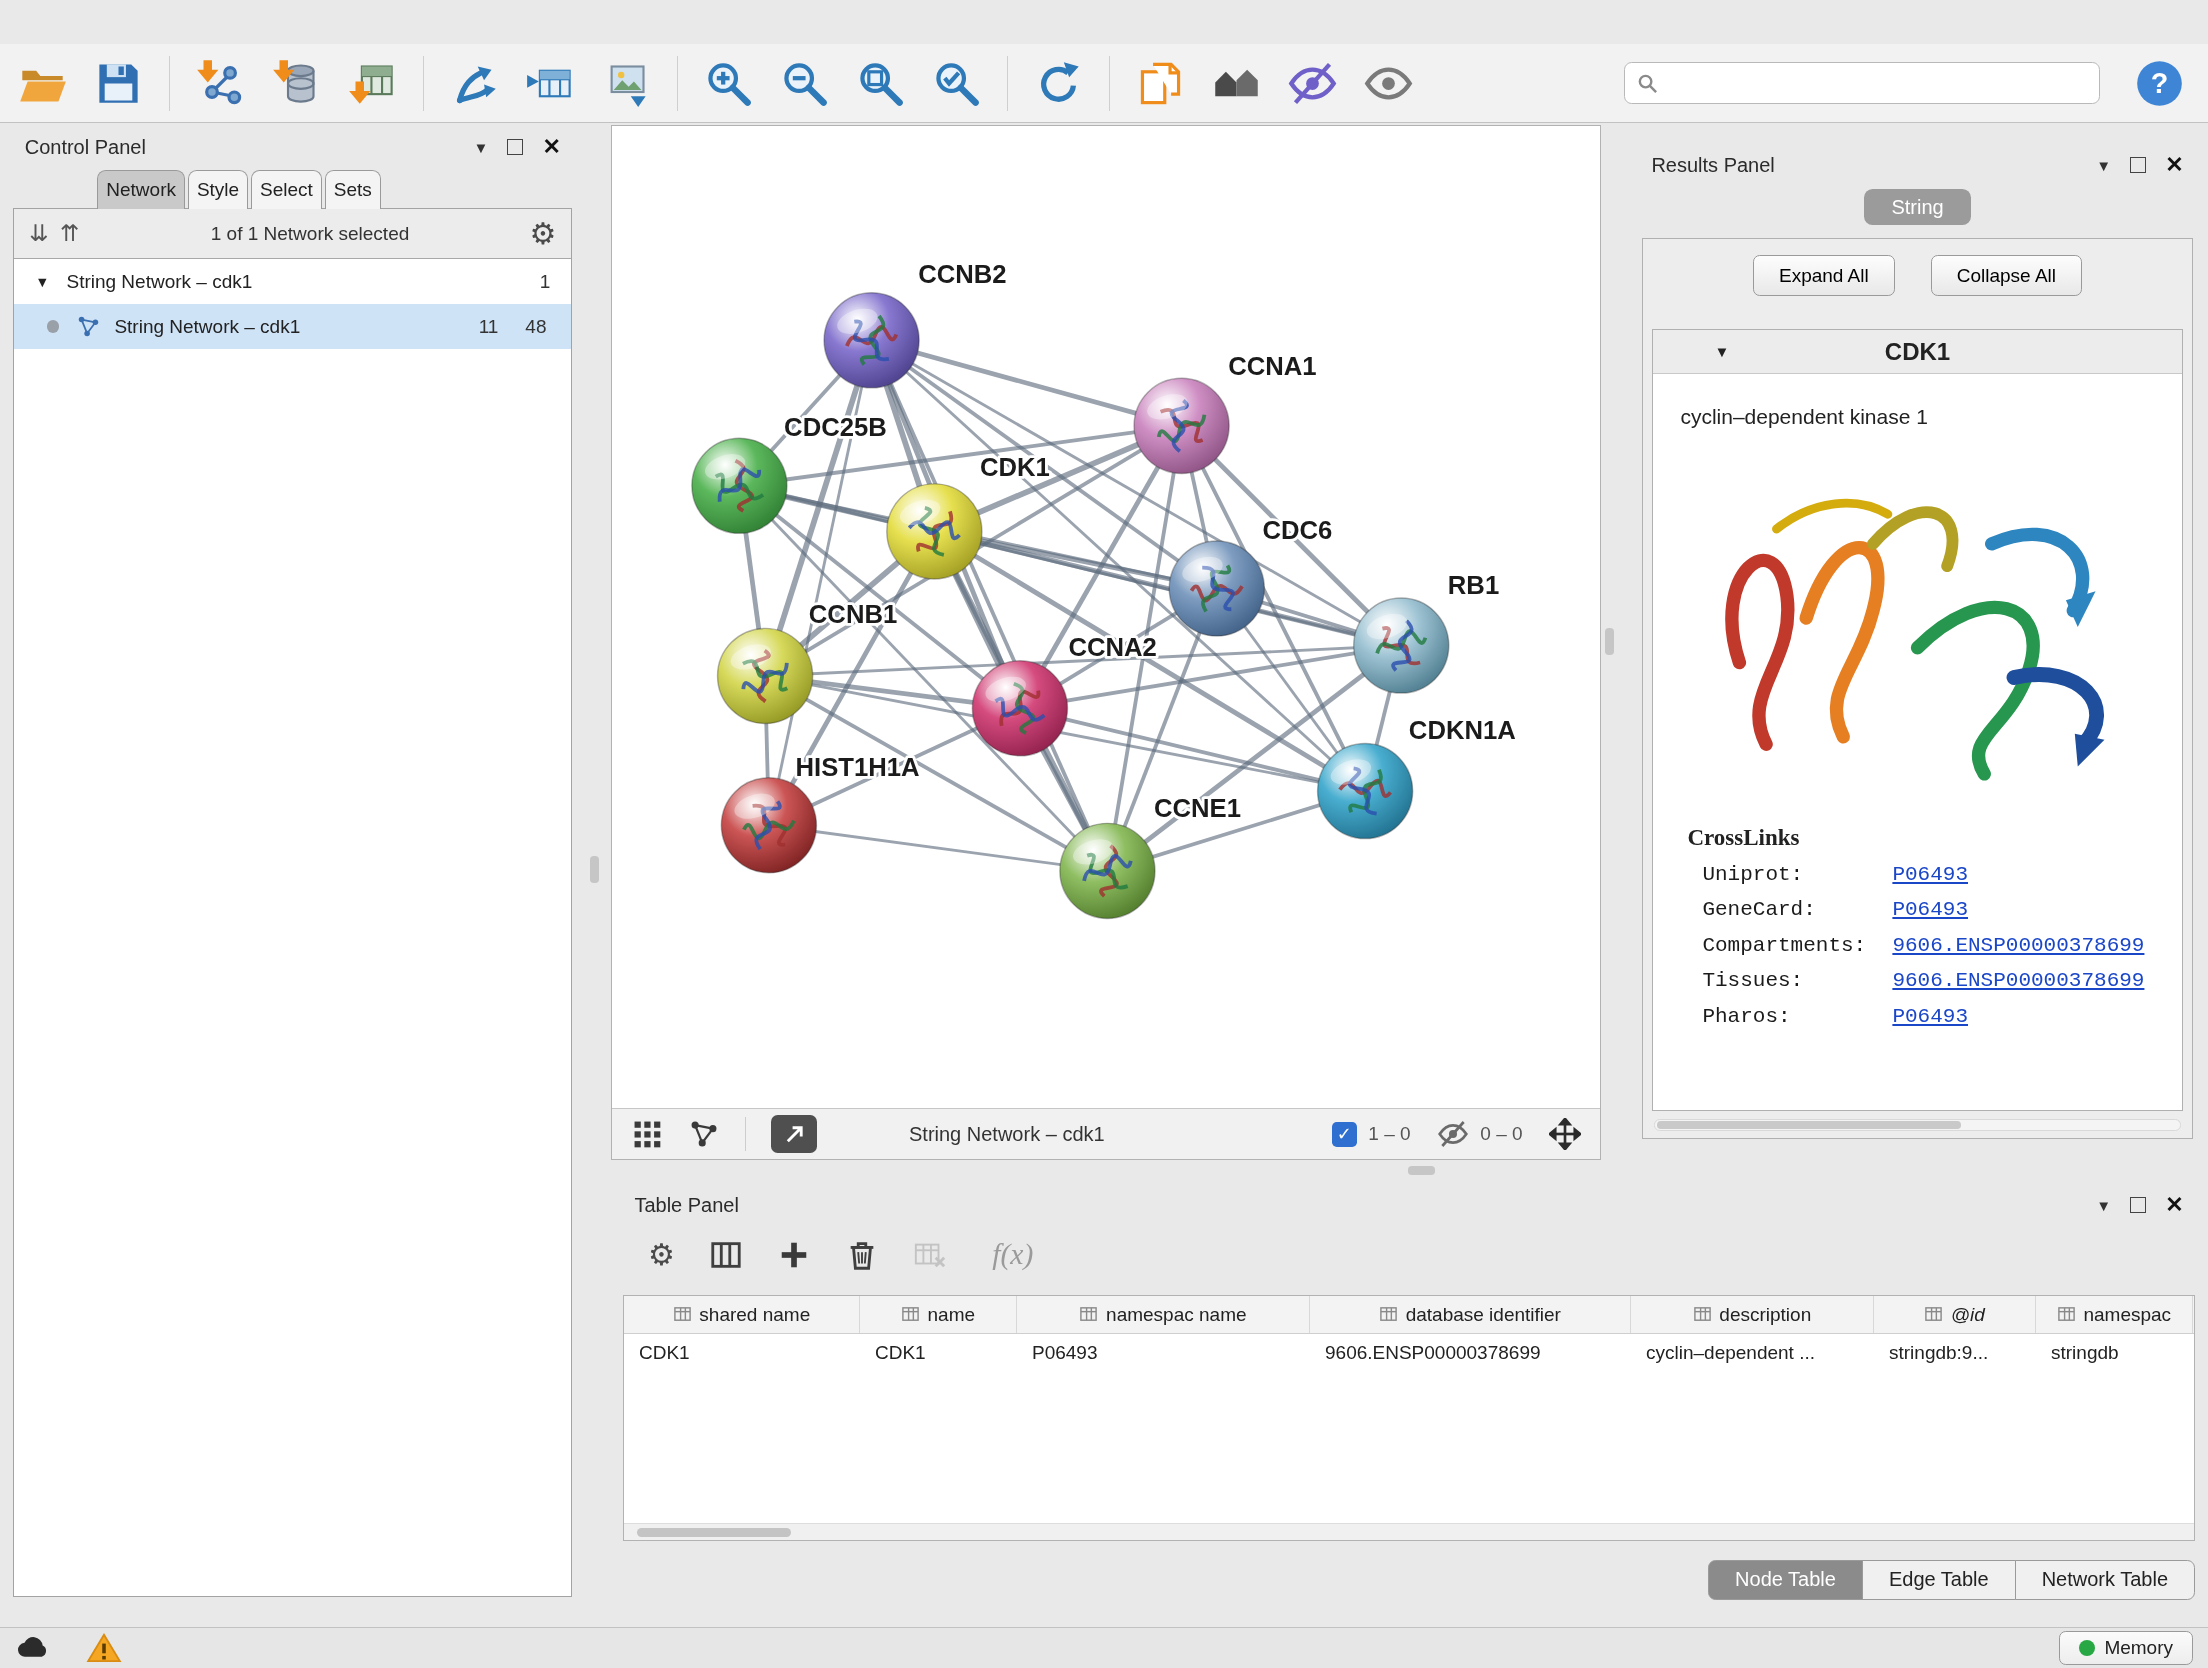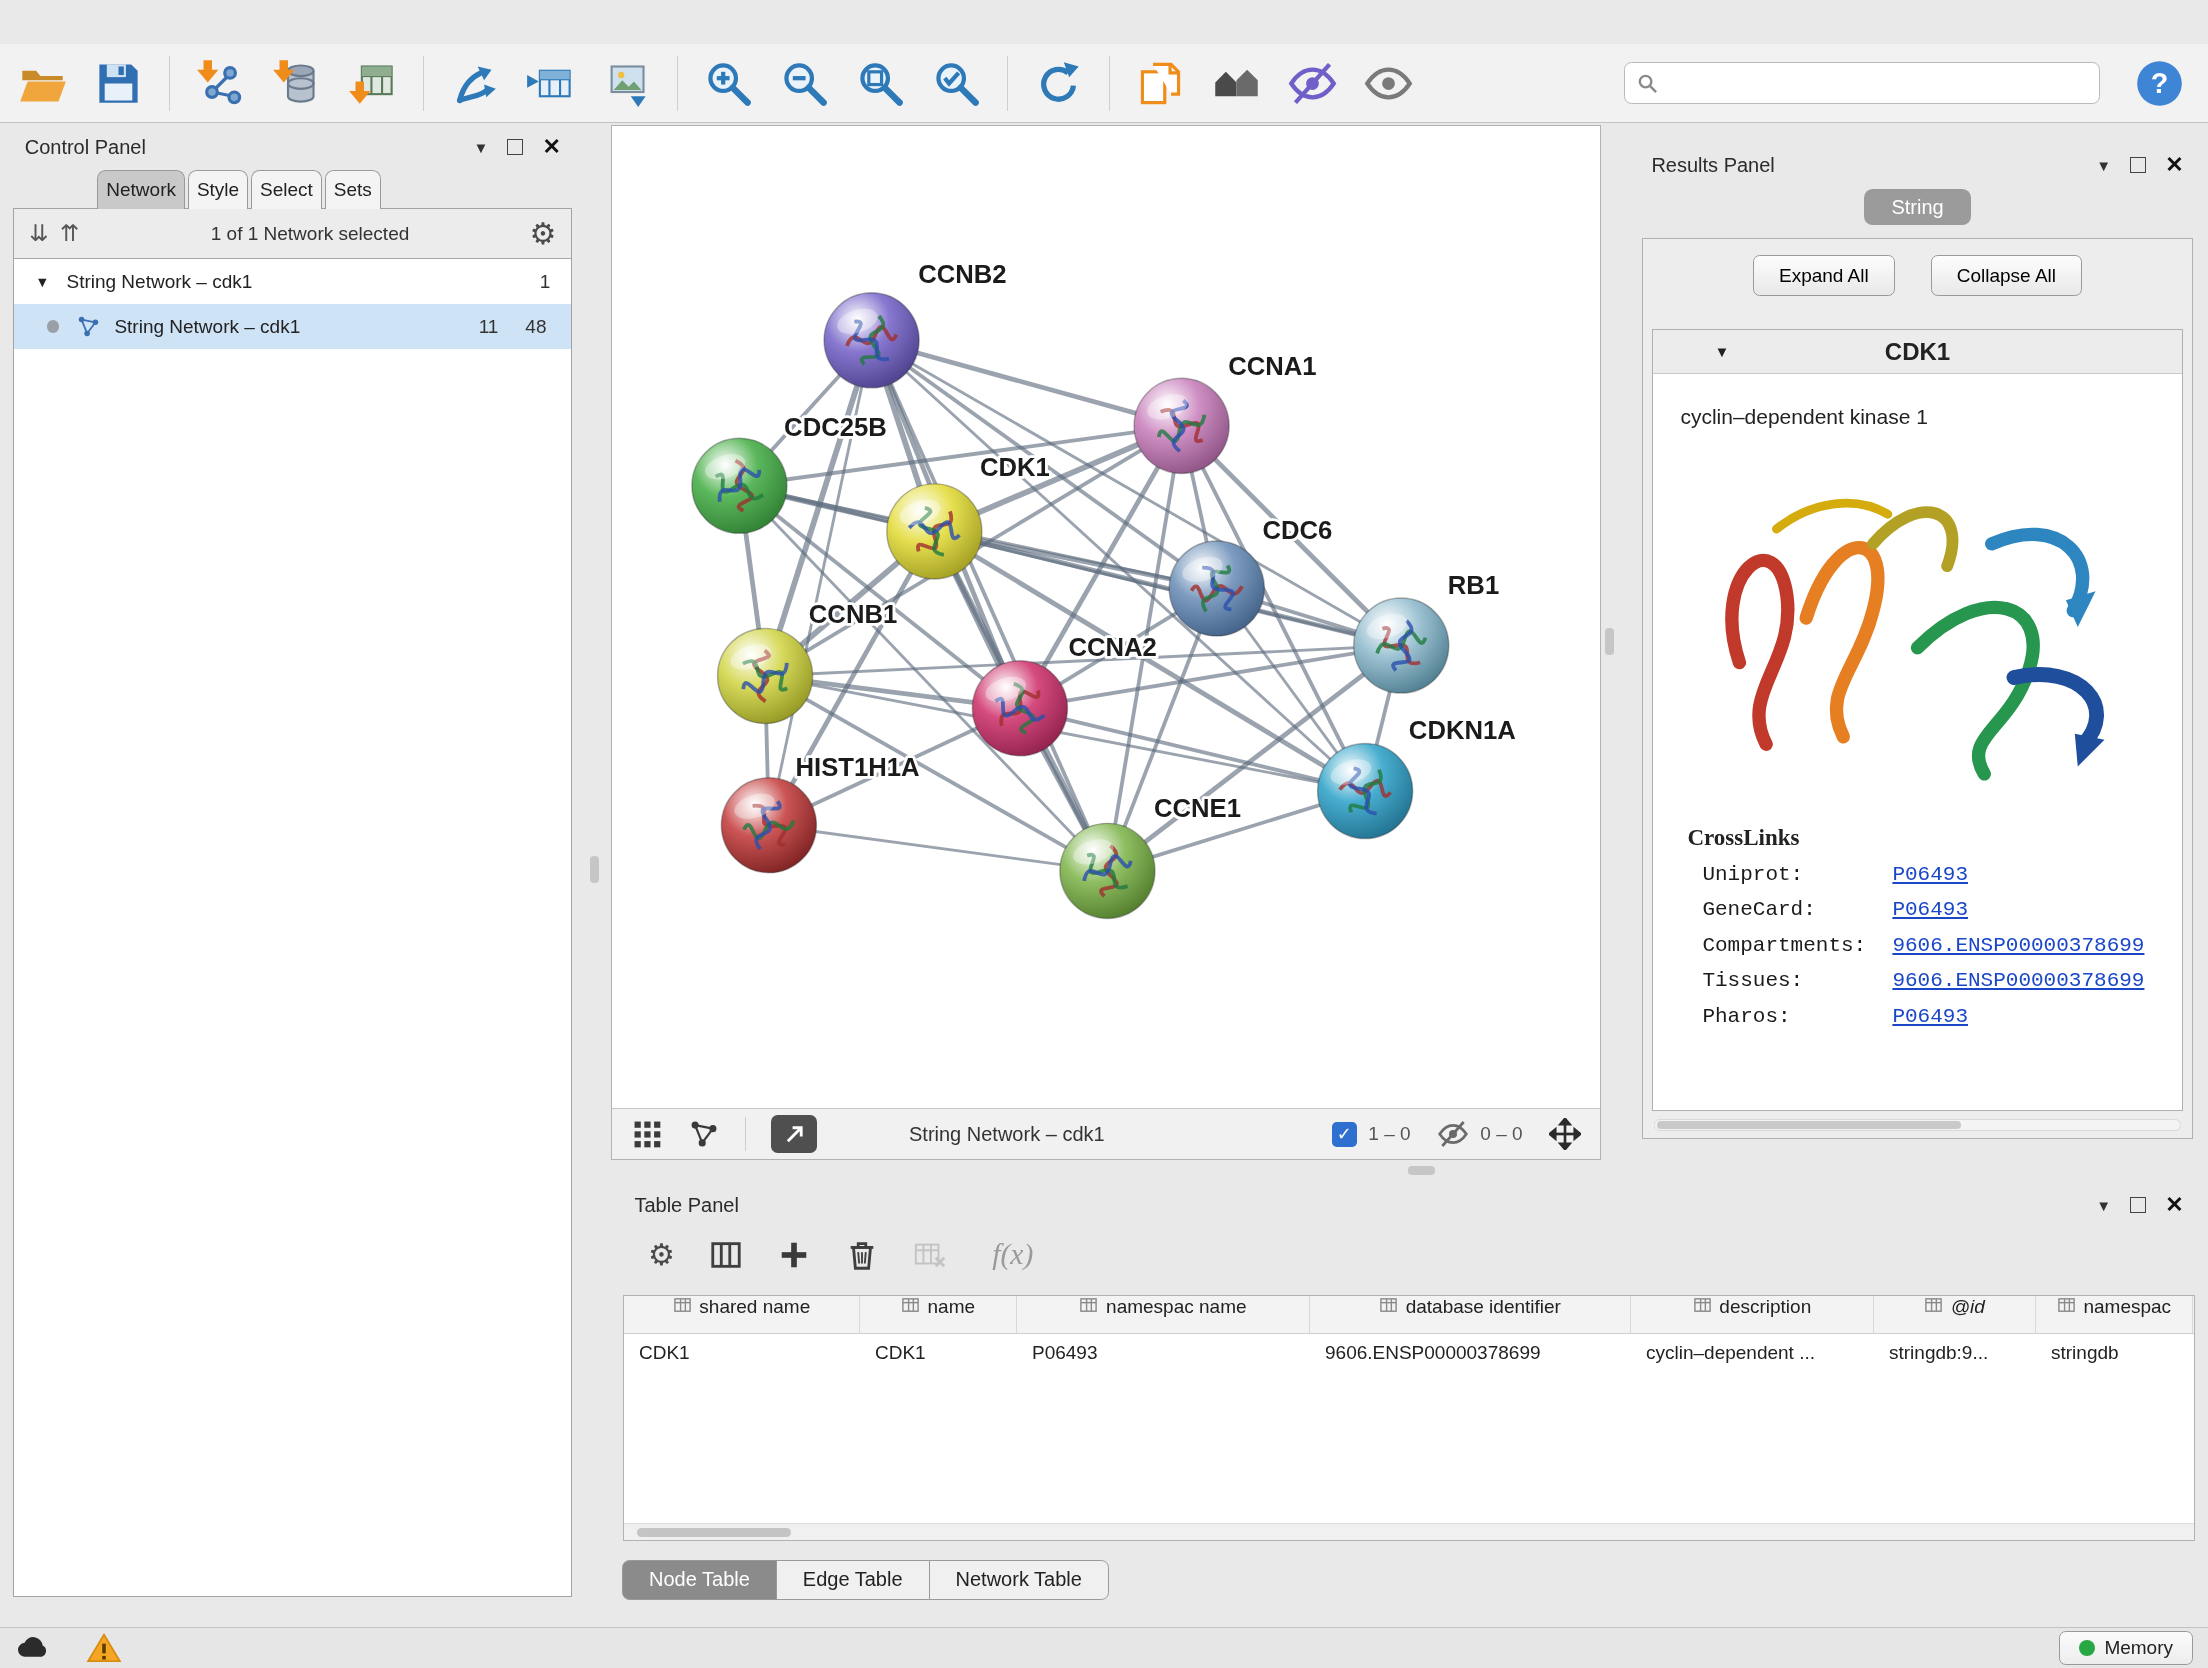--- a/index.html
+++ b/index.html
@@ -91,27 +91,27 @@
     border:1px solid #d9d9d9;border-radius:5.7px}
   .rp-hthumb{position:absolute;left:1.9px;top:1px;width:58%;height:7.6px;border-radius:3.8px;background:#c9c9c9}
 
   
   .table-panel{position:absolute;left:623px;top:1183px;width:1572px;height:430px}
   .tp-toolbar{position:absolute;left:0;top:42px;display:flex;align-items:center;gap:34px;padding-left:25px;height:59px}
   .tp-ico{width:34px;height:34px;cursor:pointer}
   .fx{font-family:"Liberation Serif",serif;font-style:italic;font-size:29.5px;color:#9a9a9a;margin-left:11.4px;cursor:default}
   .tp-table{position:absolute;left:0;right:0;top:112px;bottom:72px;border:1px solid #b2b2b2;background:#fff;overflow:hidden}
   .thead{display:flex;height:38px;background:#f3f3f3;border-bottom:1px solid #cfcfcf}
-  .th{display:flex;justify-content:center;gap:7.6px;font-size:19px;color:#222;
+  .th{display:flex;align-items:center;justify-content:center;gap:7.6px;font-size:19px;color:#222;
     border-right:1px solid #d8d8d8;flex:0 0 auto;cursor:pointer}
   .tr{display:flex;height:38px;align-items:center}
   .td{padding-left:15px;font-size:19px;color:#222;flex:0 0 auto;white-space:nowrap;overflow:hidden}
   .tp-hscroll{position:absolute;left:0;right:0;bottom:0;height:17px;background:#f0f0f0;border-top:1px solid #ddd}
   .tp-thumb{position:absolute;left:13.3px;top:3.8px;width:154px;height:9.5px;border-radius:4.8px;background:#c4c4c4;cursor:pointer}
-  .tp-tabs{position:absolute;left:0;right:0;bottom:13.3px;display:flex;justify-content:flex-start}
+  .tp-tabs{position:absolute;left:0;right:0;bottom:13.3px;display:flex;justify-content:flex-end}
   .ttab{padding:7.6px 26px;font-size:20px;border:1px solid #9a9a9a;background:#f0f0f0;cursor:pointer;margin-left:-1px}
   .ttab.sel{background:#8b8b8b;color:#fff}
   .ttab:first-child{border-radius:7.6px 0 0 7.6px}
   .ttab:last-child{border-radius:0 7.6px 7.6px 0}
 
   
   .statusbar{position:absolute;left:0;right:0;bottom:0;height:41px;background:#e6e6e6;border-top:1px solid #c2c2c2;
     display:flex;align-items:center;padding:0 15px;gap:32px}
   .sb-ico{width:38px;height:30px;cursor:pointer}
   .mem{margin-left:auto;display:flex;align-items:center;gap:9.5px;border:1px solid #9a9a9a;border-radius:6.7px;

